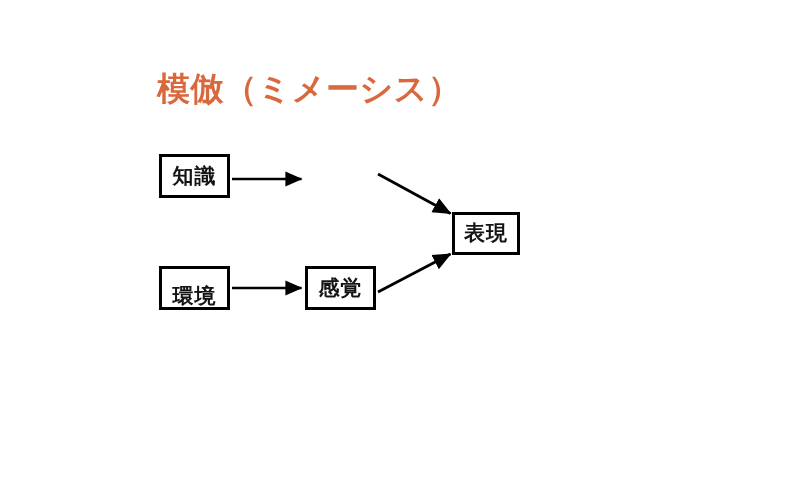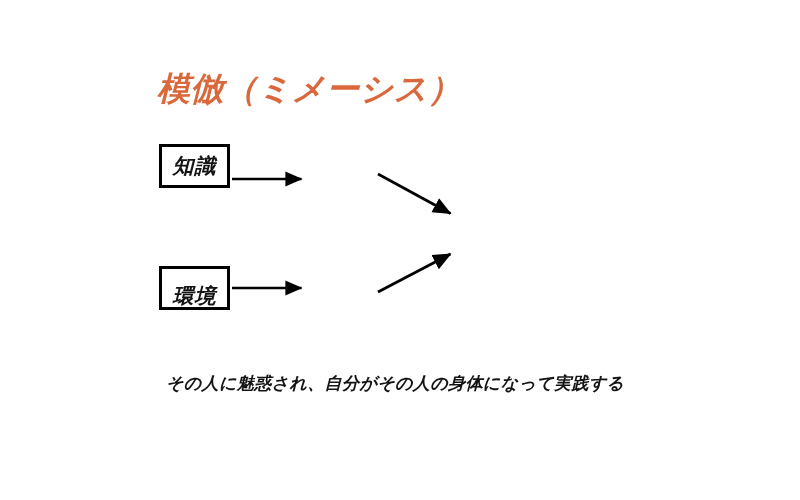--- a/index.html
+++ b/index.html
@@ -12,21 +12,20 @@
     height: 500px;
     background: #ffffff;
     font-family: "Liberation Sans", "DejaVu Sans", sans-serif;
     overflow: hidden;
   }
   #slide {
     position: relative;
     width: 636px;
     height: 500px;
     background: #ffffff;
-    font-style: italic;
   }
   #slide-title {
     position: absolute;
     left: 157px;
     top: 70px;
     font-size: 33px;
     font-weight: bold;
     letter-spacing: 0.5px;
     line-height: 1.15;
     white-space: nowrap;
@@ -49,21 +48,21 @@
     color: #141414;
     font-size: 21px;
     font-weight: bold;
     letter-spacing: 1px;
     line-height: 1;
   }
   .node-label {
     display: block;
     transform: translateY(-1px);
   }
-  #node-chishiki  { left: 159px; top: 144px; width: 71px; height: 44px; }
+  #node-chishiki  { left: 159px; top: 154px; width: 71px; height: 44px; }
   #node-rinen     { left: 305px; top: 157px; width: 71px; height: 44px; }
   #node-kankyo    { left: 159px; top: 266px; width: 71px; height: 44px; align-items: flex-end; }
   #node-kankaku   { left: 305px; top: 266px; width: 71px; height: 44px; }
   #node-hyogen    { left: 452px; top: 212px; width: 68px; height: 43px; }
   #caption {
     position: absolute;
     left: 166px;
     top: 372px;
     font-size: 17px;
     font-weight: bold;
@@ -97,17 +96,22 @@
 
   <div class="node-box" id="node-chishiki">
     <span class="node-label">知識</span>
   </div>
 
 
   <div class="node-box" id="node-kankyo">
     <span class="node-label">環境</span>
   </div>
 
+  <div class="node-box" id="node-kankaku">
+    <span class="node-label">感覚</span>
+  </div>
 
+  <div class="node-box" id="node-hyogen">
+    <span class="node-label">表現</span>
+  </div>
 
-  <div id="caption">その人に魅惑され、自分がその人の身体になって実践する</div>
 
 </div>
 
 </body></html>

